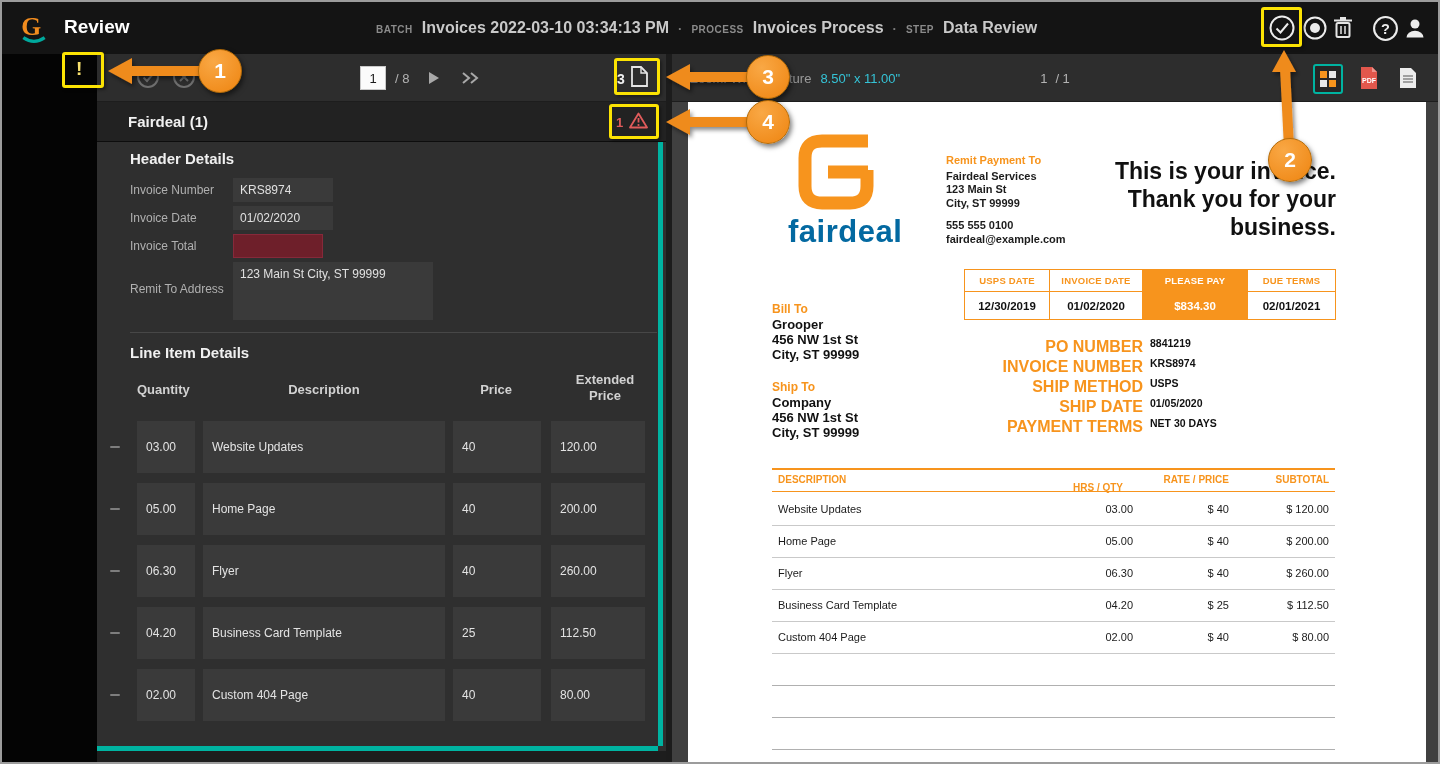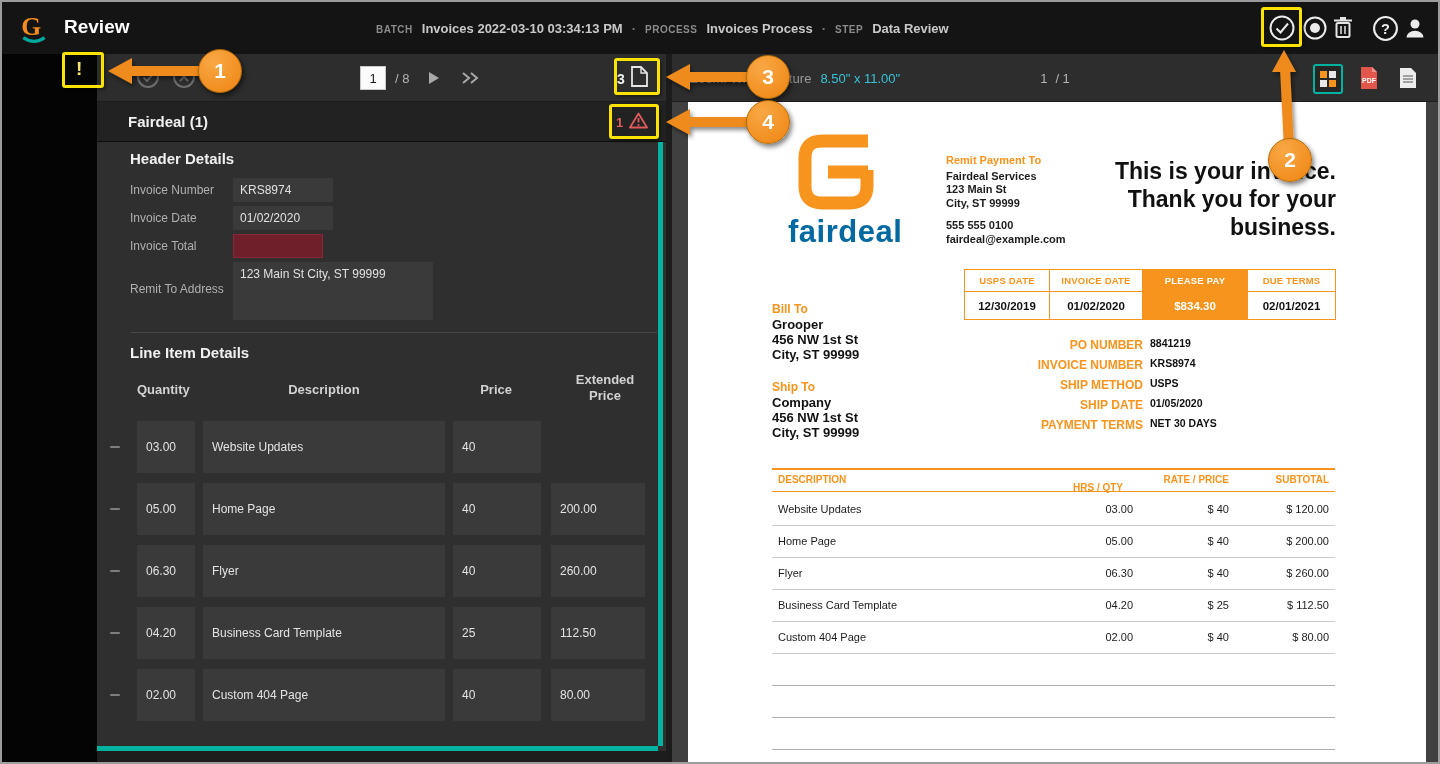--- a/index.html
+++ b/index.html
@@ -5,21 +5,21 @@
   * { margin:0; padding:0; box-sizing:border-box; }
   body { font-family:"Liberation Sans","DejaVu Sans",sans-serif; background:#777; }
   .screen { position:relative; width:1440px; height:764px; border:2px solid #9c9c9c; background:#2f2f2f; overflow:hidden; }
 
   
   .topbar { position:absolute; left:0; top:0; right:0; height:52px; background:#141414; }
   .logo { position:absolute; left:16px; top:10px; width:32px; height:32px; }
   .app-title { position:absolute; left:62px; top:14px; color:#ffffff; font-size:19px; font-weight:bold; }
   .crumbs { position:absolute; left:374px; top:0; height:52px; display:flex; align-items:center; gap:9px; white-space:nowrap; }
   .crumb-label { color:#8b8b8b; font-size:10px; font-weight:bold; letter-spacing:.5px; margin-top:2px; }
-  .crumb-value { color:#c9c9c9; font-size:13px; font-weight:bold; }
+  .crumb-value { color:#c9c9c9; font-size:16px; font-weight:bold; }
   .crumb-dot { color:#7d7d7d; font-size:13px; font-weight:bold; }
   .tb-icon { position:absolute; top:12px; width:28px; height:28px; display:flex; align-items:center; justify-content:center; cursor:pointer; }
 
   
   .sidebar { position:absolute; left:0; top:52px; width:95px; bottom:0; background:#040404; }
   .sb-item { padding-top:10px; text-align:center; cursor:pointer; }
   .sb-label { width:56px; margin:10px auto 0; color:#ececec; font-size:13px; line-height:18px; text-align:center; }
   .sb-alert { position:absolute; left:74px; top:4px; color:#f7e06e; font-size:19px; font-weight:bold; }
 
   
@@ -75,21 +75,21 @@
   .remit { position:absolute; left:258px; top:52px; font-size:11px; color:#1c1c1c; line-height:13.5px; font-weight:bold; }
   .remit-title { color:#f7941d; font-weight:bold; margin-bottom:2px; }
   .headline { position:absolute; right:90px; top:55px; text-align:right; color:#101010; font-size:23px; line-height:28px; font-weight:800; }
   .sum-table { position:absolute; left:276px; top:167px; width:372px; display:grid; grid-template-columns:85px 93px 105px 88px; border-left:1px solid #f7941d; border-top:1px solid #f7941d; }
   .sum-cell { border-right:1px solid #f7941d; border-bottom:1px solid #f7941d; display:flex; align-items:center; justify-content:center; background:#fff; }
   .sum-head { height:22px; font-size:9.5px; font-weight:bold; color:#f7941d; letter-spacing:.2px; }
   .sum-val { height:28px; font-size:11.5px; font-weight:bold; color:#111; }
   .sum-pay { background:#f7941d; color:#ffffff; }
   .addr-label { position:absolute; left:84px; color:#f7941d; font-size:12px; font-weight:bold; }
   .addr-lines { position:absolute; left:84px; font-size:13px; font-weight:bold; color:#111; line-height:15px; }
-  .meta-label { position:absolute; right:283px; color:#f7941d; font-size:12px; font-weight:bold; text-align:right; width:200px; }
+  .meta-label { position:absolute; right:283px; color:#f7941d; font-size:16px; font-weight:bold; text-align:right; width:200px; }
   .meta-value { position:absolute; left:462px; color:#111; font-size:10.5px; font-weight:bold; }
   .inv-th { position:absolute; color:#f7941d; font-size:10px; font-weight:bold; }
   .inv-row { position:absolute; left:84px; width:563px; height:32px; border-bottom:1px solid #c9c9c9; }
   .inv-cell { position:absolute; top:9px; font-size:11px; color:#1b1b1b; }
   .iv-desc { left:6px; }
   .iv-qty { left:291px; width:70px; text-align:right; }
   .iv-rate { left:377px; width:80px; text-align:right; }
   .iv-sub { left:467px; width:90px; text-align:right; }
   .inv-line { position:absolute; left:84px; width:563px; border-top:1px solid #b0b0b0; }
 
@@ -232,20 +232,21 @@
     <span class="li-head" style="left:40px; top:328px;">Quantity</span>
     <span class="li-head" style="left:106px; top:328px; width:242px; text-align:center;">Description</span>
     <span class="li-head" style="left:355px; top:328px; width:60px; text-align:right;">Price</span>
     <span class="li-head" style="left:468px; top:318px; width:80px; text-align:center; line-height:16px;">Extended Price</span>
 
     <div class="li-row" style="top:367px;">
       <span class="li-handle"></span>
       <div class="li-cell c-qty">03.00</div>
       <div class="li-cell c-desc">Website Updates</div>
       <div class="li-cell c-price">40</div>
+      <div class="li-cell c-ext">120.00</div>
     </div>
     <div class="li-row" style="top:429px;">
       <span class="li-handle"></span>
       <div class="li-cell c-qty">05.00</div>
       <div class="li-cell c-desc">Home Page</div>
       <div class="li-cell c-price">40</div>
       <div class="li-cell c-ext">200.00</div>
     </div>
     <div class="li-row" style="top:491px;">
       <span class="li-handle"></span>

